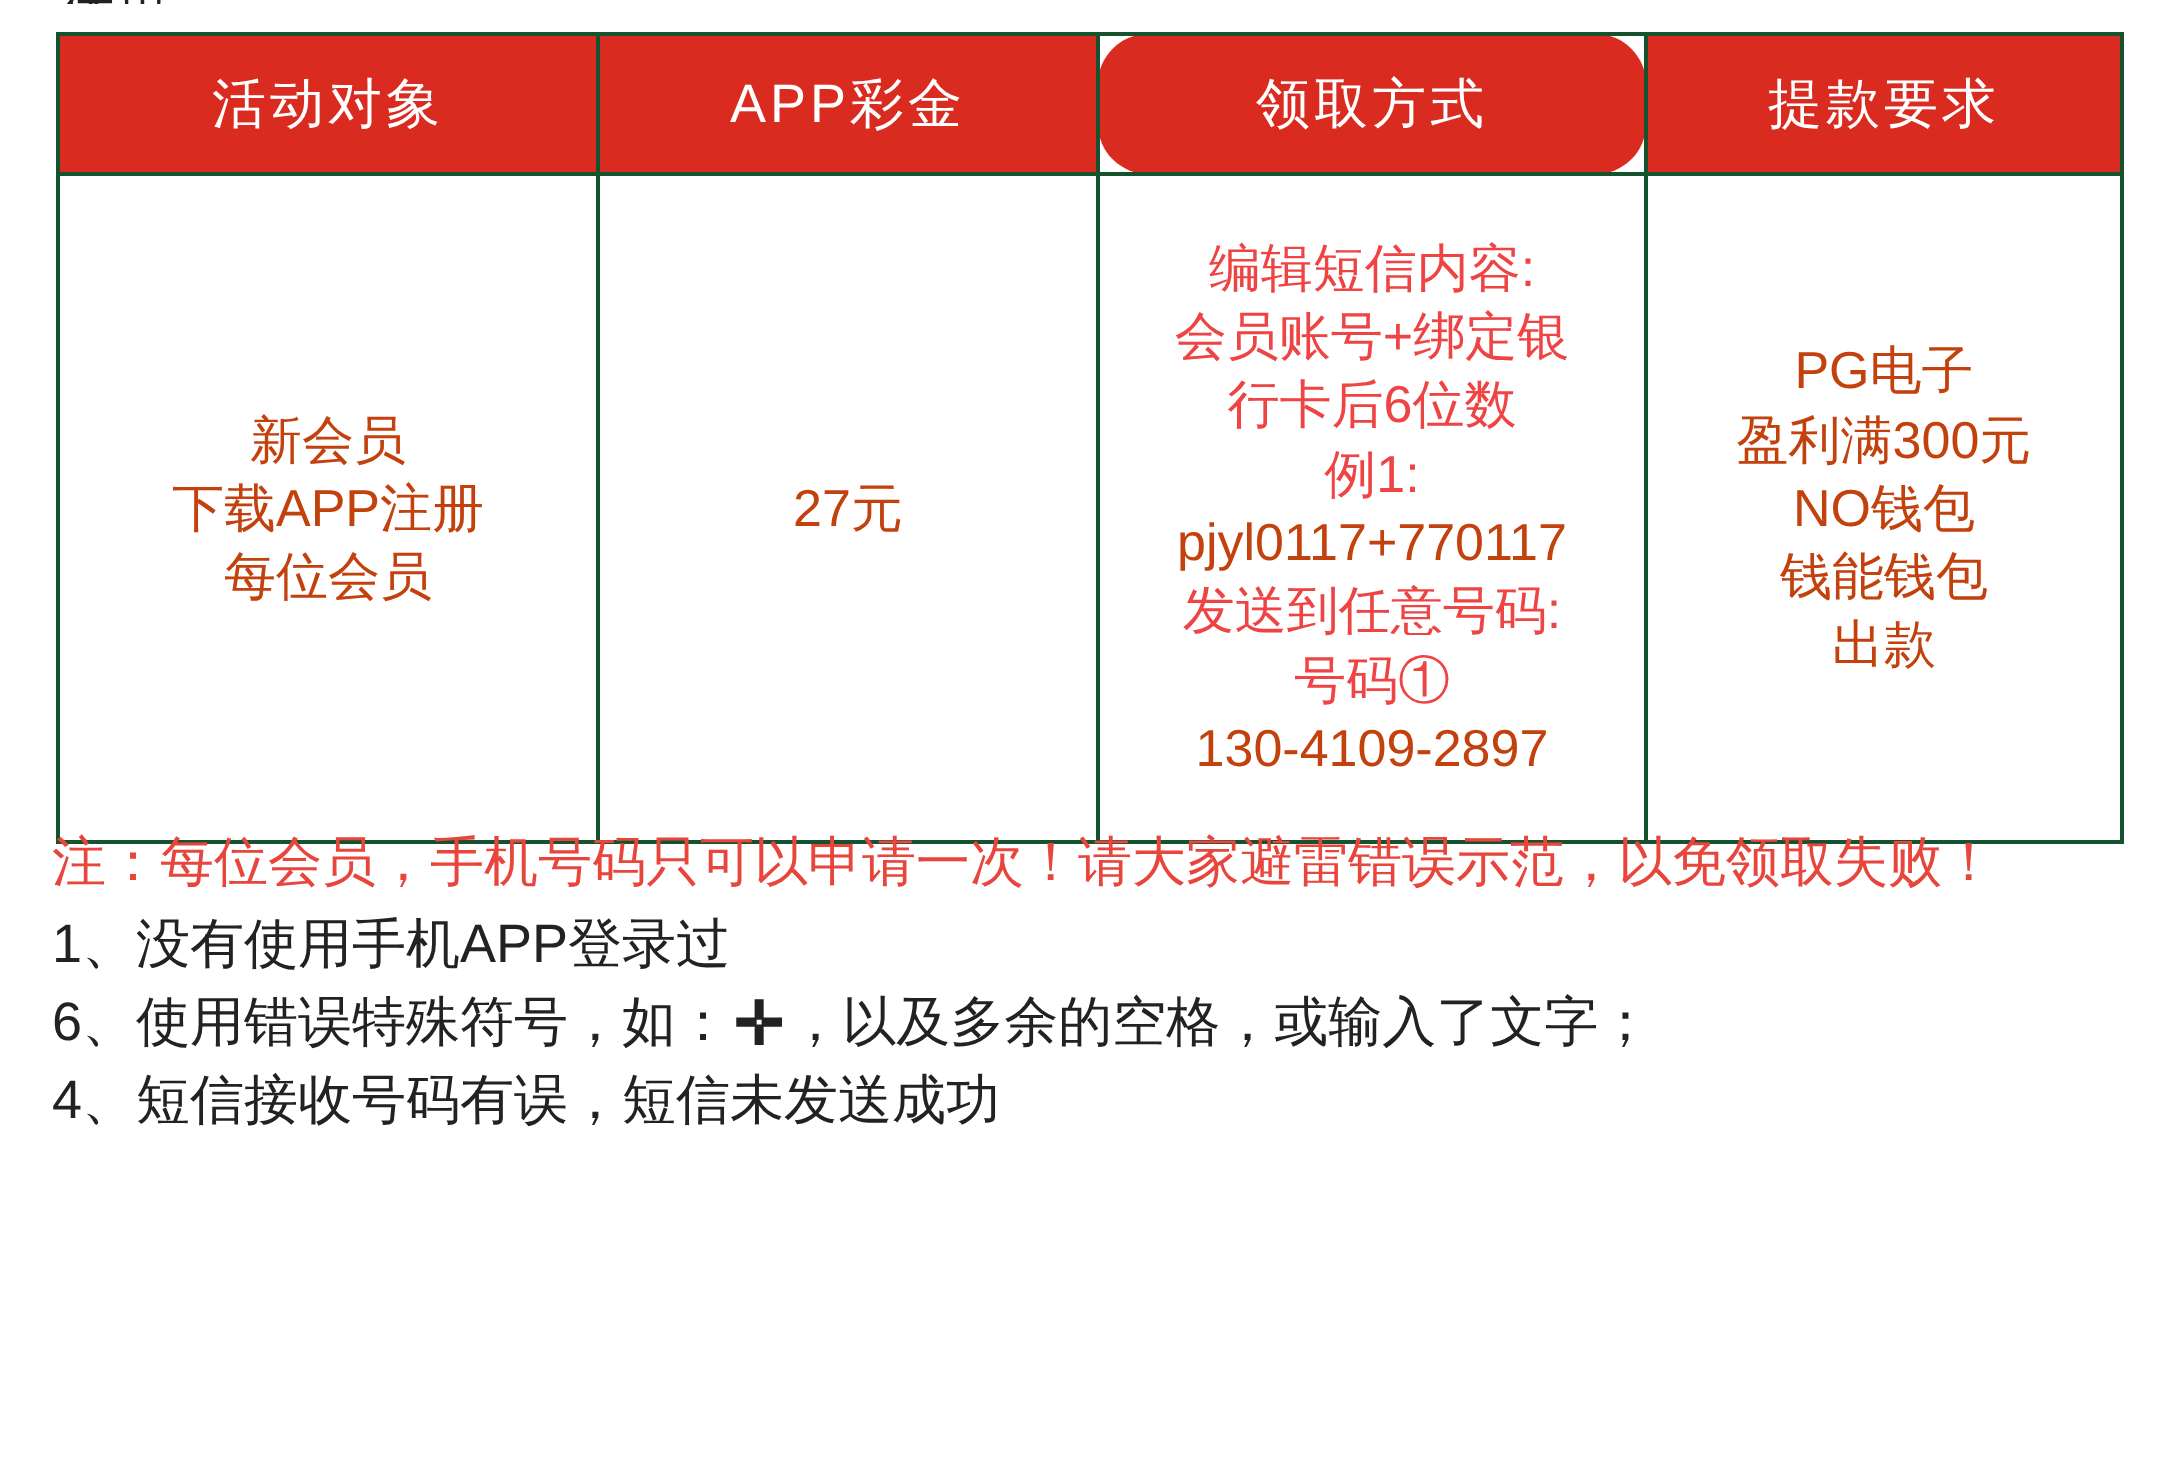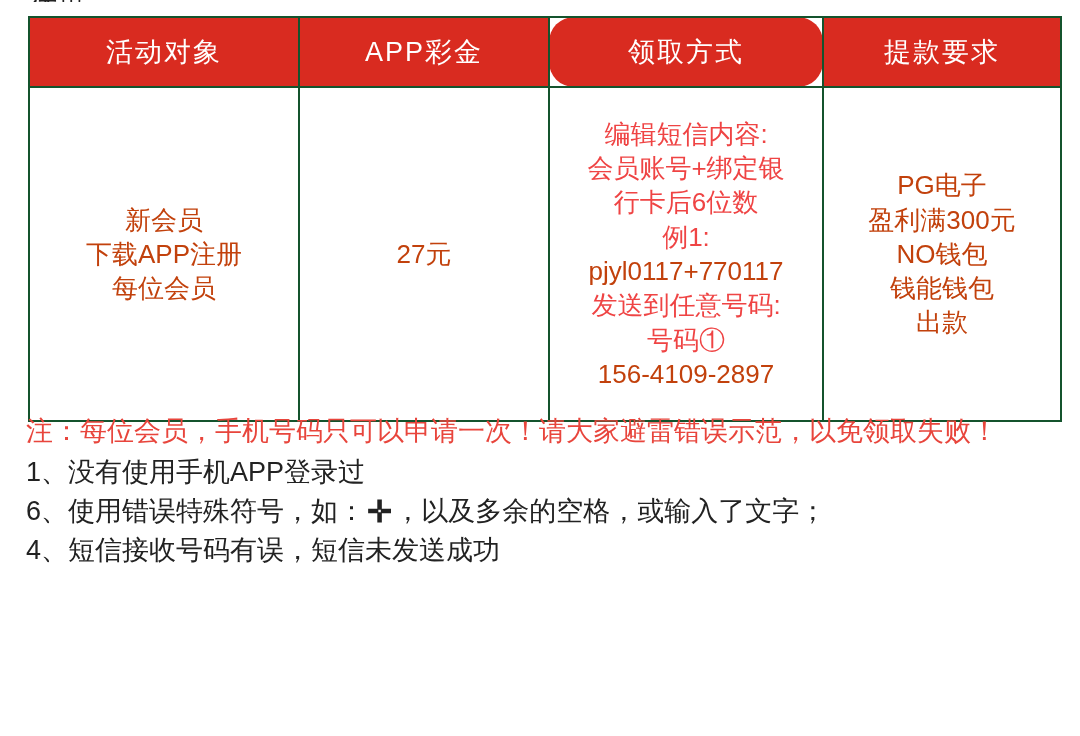--- a/index.html
+++ b/index.html
@@ -155,21 +155,21 @@
           <span class="cell-line cell-red">27元</span>
         </td>
         <td class="col-3">
           <span class="cell-line cell-dark">编辑短信内容:</span>
           <span class="cell-line cell-dark">会员账号+绑定银</span>
           <span class="cell-line cell-dark">行卡后6位数</span>
           <span class="cell-line cell-dark">例1:</span>
           <span class="cell-line cell-red">pjyl0117+770117</span>
           <span class="cell-line cell-dark">发送到任意号码:</span>
           <span class="cell-line cell-dark">号码①</span>
-          <span class="cell-line cell-red">156-4109-2897</span>
+          <span class="cell-line cell-red">130-4109-2897</span>
         </td>
         <td class="col-4">
           <span class="cell-line cell-red">PG电子</span>
           <span class="cell-line cell-red">盈利满300元</span>
           <span class="cell-line cell-red">NO钱包</span>
           <span class="cell-line cell-red">钱能钱包</span>
           <span class="cell-line cell-red">出款</span>
         </td>
       </tr>
     </tbody>

